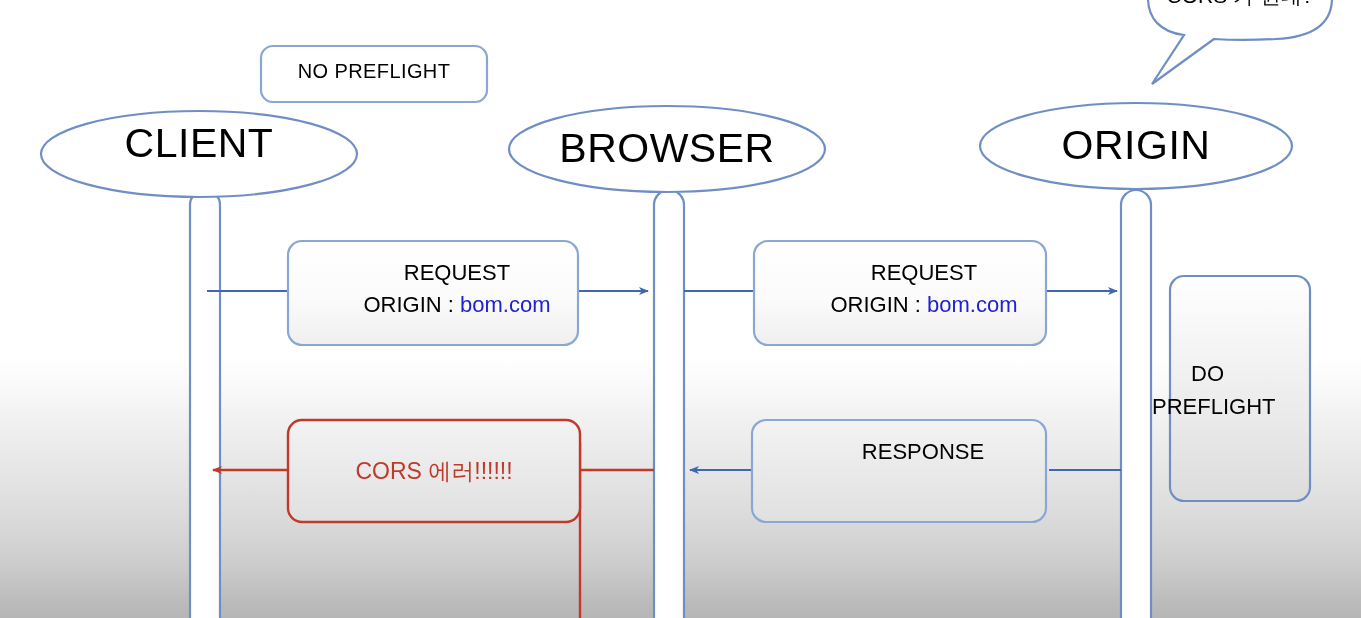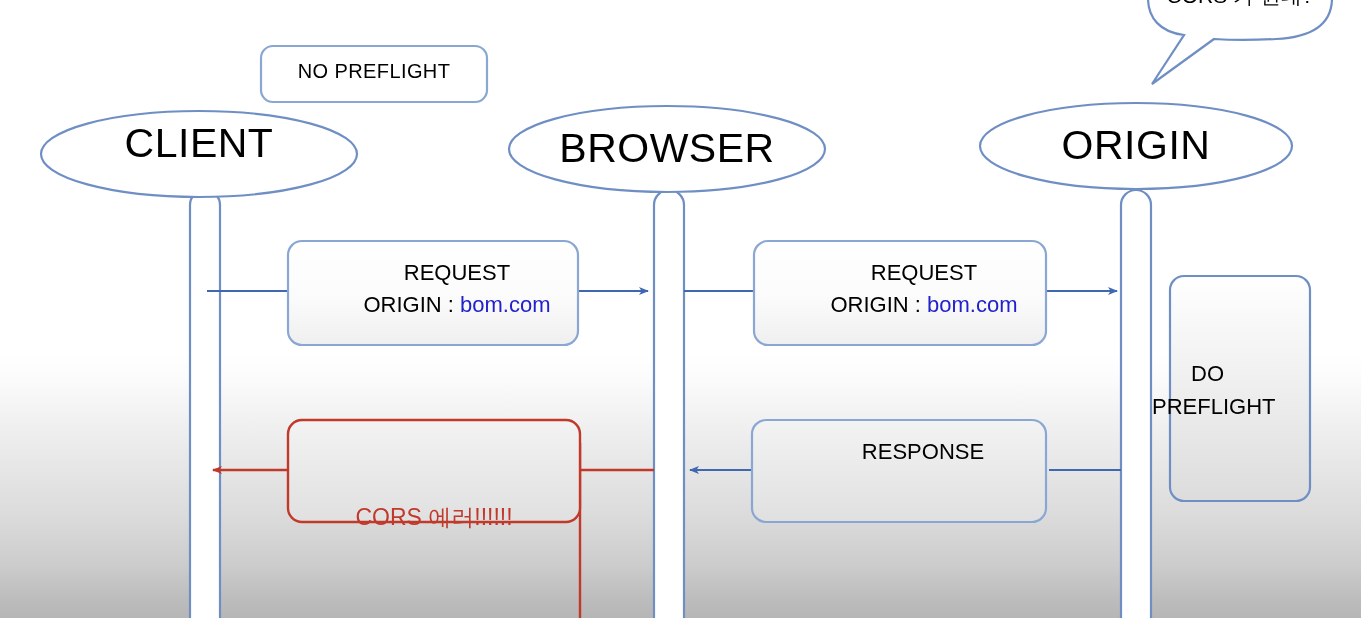--- a/index.html
+++ b/index.html
@@ -51,21 +51,20 @@
   .preflight-text {
     font-size: 20px;
     letter-spacing: 0.4px;
   }
   .bubble-text {
     font-size: 21px;
   }
   .err-text {
     font-size: 23px;
     color: #c0392b;
-    margin-top: 46px;
   }
   .do-text {
     font-size: 22px;
     line-height: 1.5;
   }
   .link {
     color: #2222cc;
   }
 </style>
 </head>

